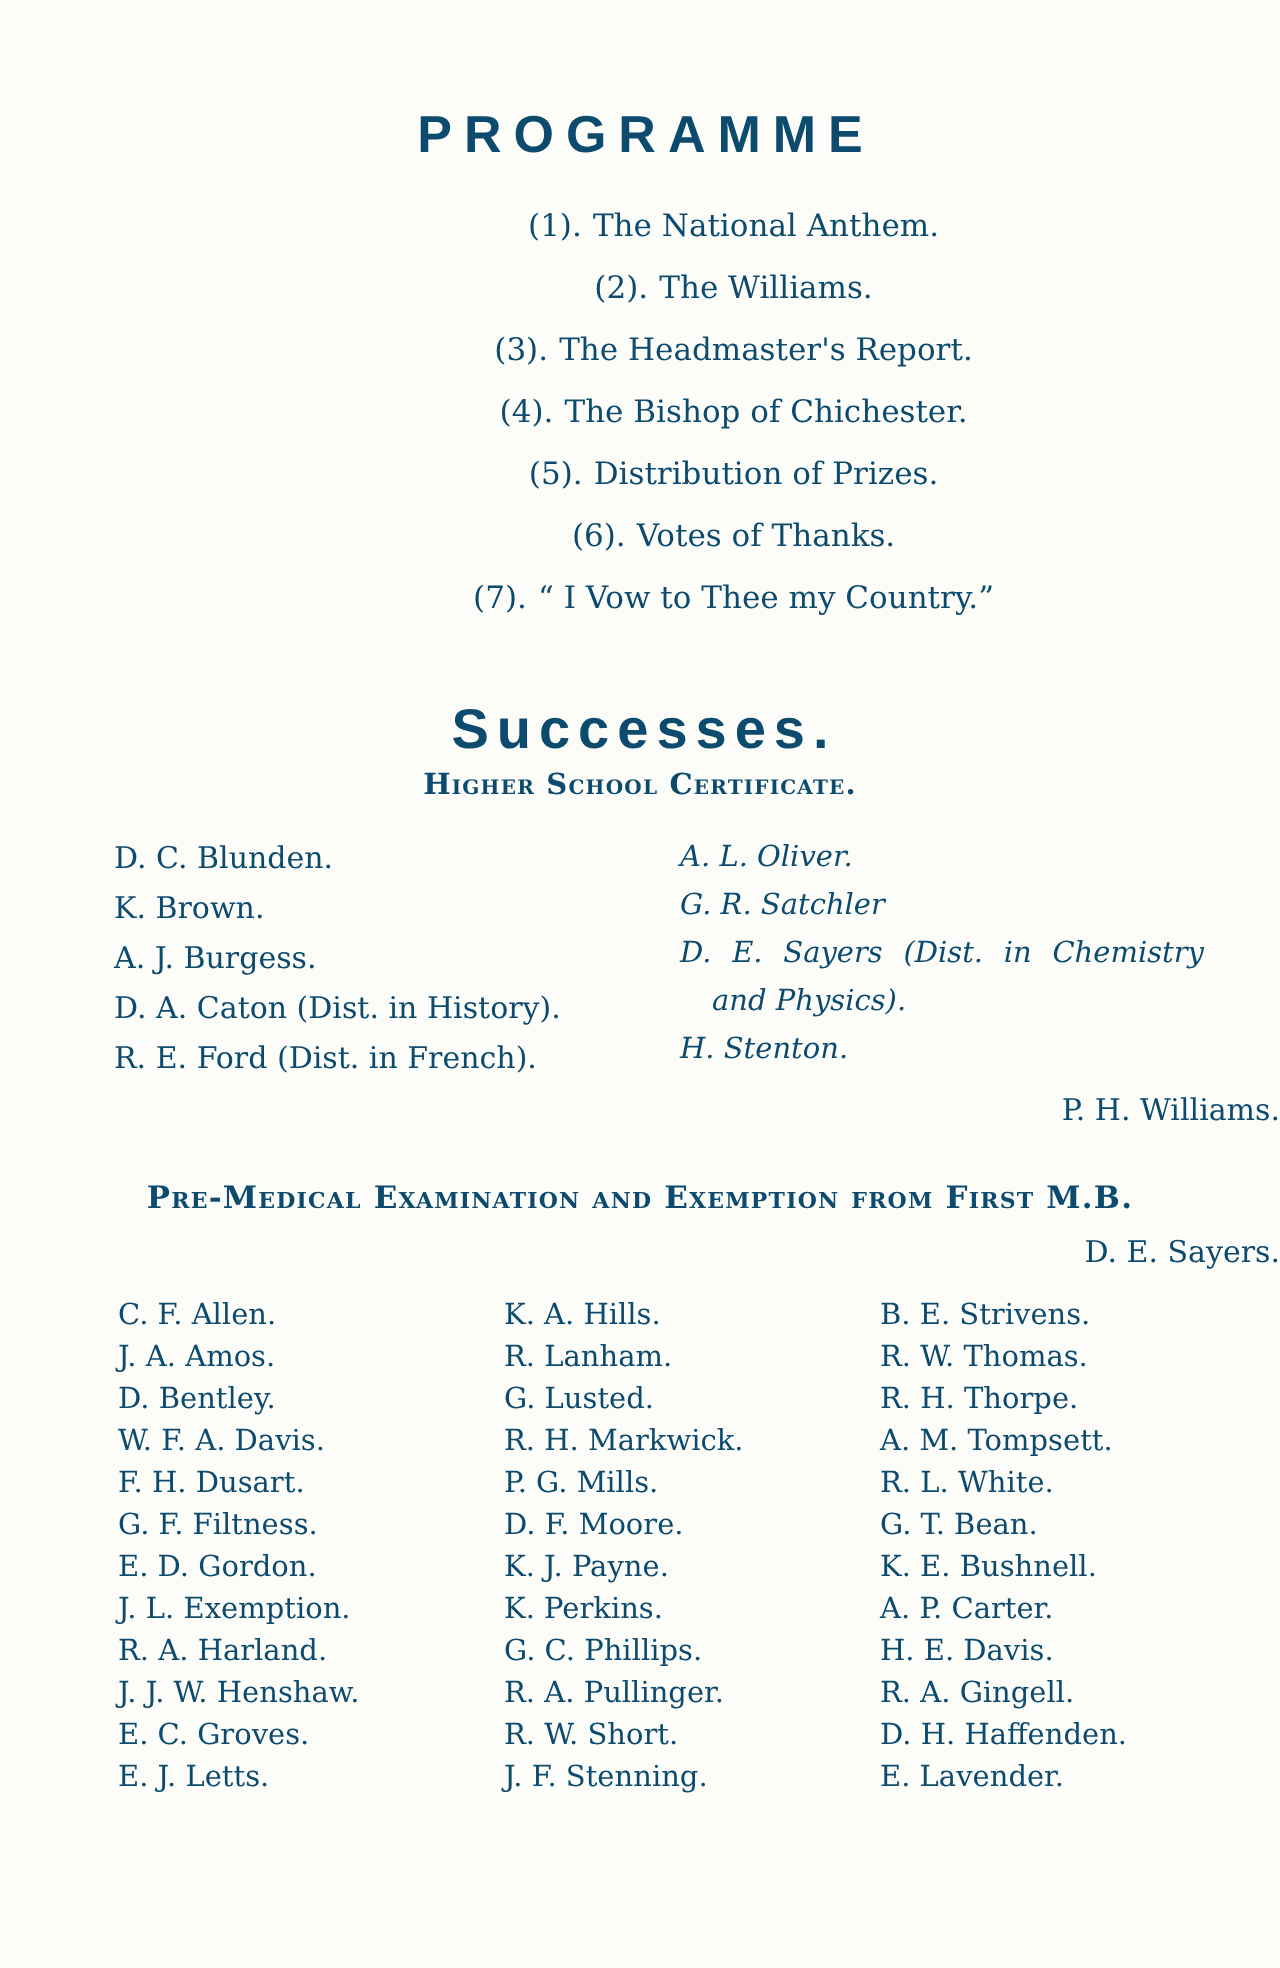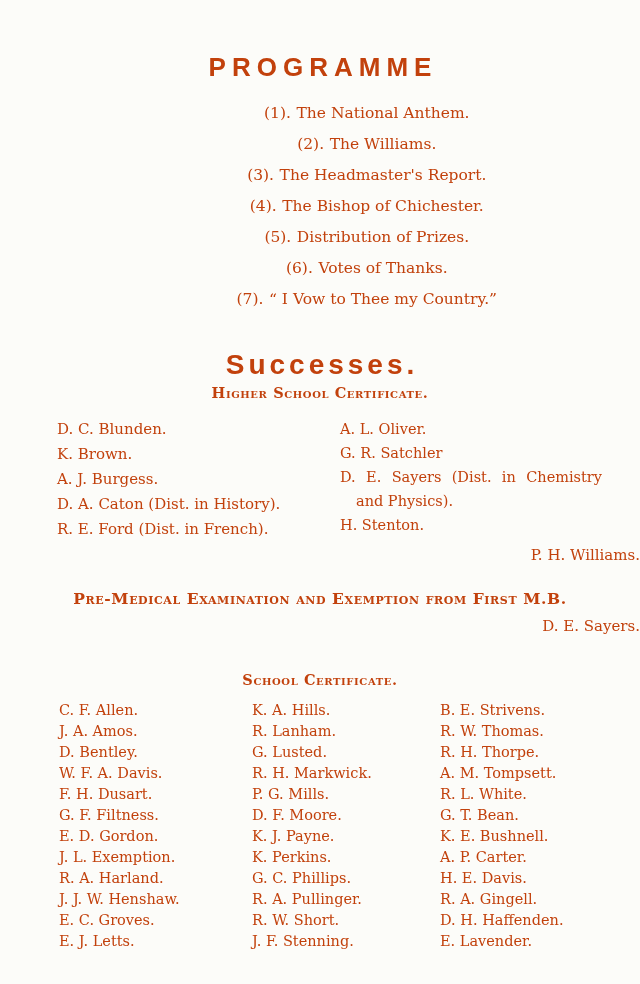--- a/index.html
+++ b/index.html
@@ -2,21 +2,21 @@
 <html><head>
 <meta charset="utf-8">
 <style>
   html, body { margin: 0; padding: 0; background: #e8e8e6; }
   .page {
     position: relative;
     width: 640px;
     height: 984px;
     margin: 0 auto;
     background: #fcfcf9;
-    color: #c2410c;
+    color: #0c4a6e;
     font-family: "DejaVu Serif", serif;
     box-sizing: border-box;
     overflow: hidden;
   }
   .title {
     margin: 0;
     padding-top: 53px;
     font-family: "Liberation Sans", sans-serif;
     font-weight: bold;
     font-size: 26px;
@@ -59,21 +59,21 @@
     letter-spacing: 0.6px;
     text-align: center;
   }
   .hsc-heading { margin-top: 6px; font-size: 14.5px; line-height: 16px; }
   .hsc-cols {
     display: flex;
     margin: 16px 0 0 57px;
   }
   .name-list { list-style: none; margin: 0; padding: 0; }
   .hsc-left  { width: 283px; }
-  .hsc-right { width: 262px; }
+  .hsc-right { width: 262px; font-style: italic; }
   .hsc-left .name  { font-size: 15px; line-height: 25px; white-space: nowrap; }
   .hsc-right .name {
     font-size: 14.5px;
     line-height: 24px;
     text-align: justify;
     padding-left: 16px;
     text-indent: -16px;
   }
   .center-name {
     margin-top: 1px;
@@ -160,21 +160,20 @@
         <li class="name">H. Stenton.</li>
       </ul>
   </div>
 
   <div class="center-name">P. H. Williams.</div>
 
   <h3 class="smallcaps premed-heading">Pre-Medical Examination and Exemption from First M.B.</h3>
 
   <div class="center-name premed-name">D. E. Sayers.</div>
 
-  <h3 class="smallcaps sc-heading">School Certificate.</h3>
 
   <div class="sc-cols">
     <ul class="name-list sc-col sc-col-0">
 
         <li class="name">C. F. Allen.</li>
 
         <li class="name">J. A. Amos.</li>
 
         <li class="name">D. Bentley.</li>
 

